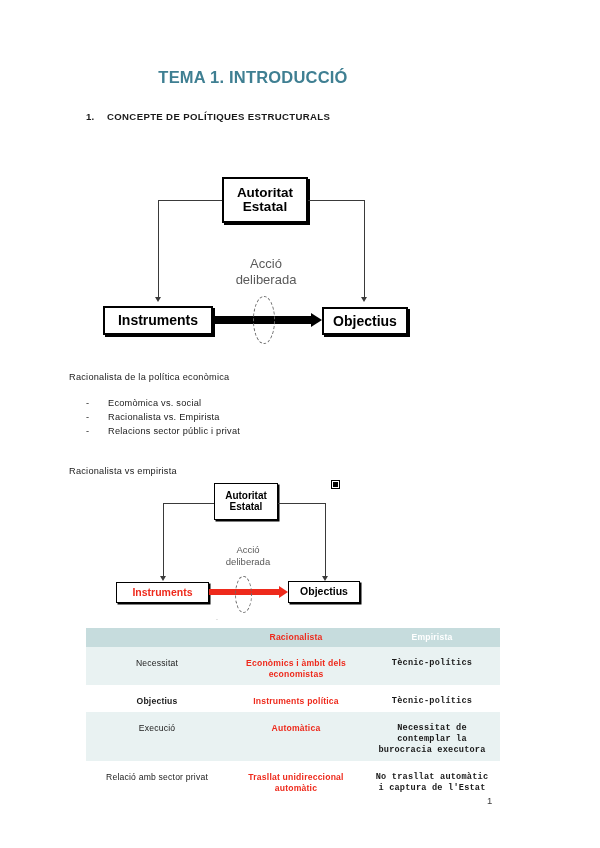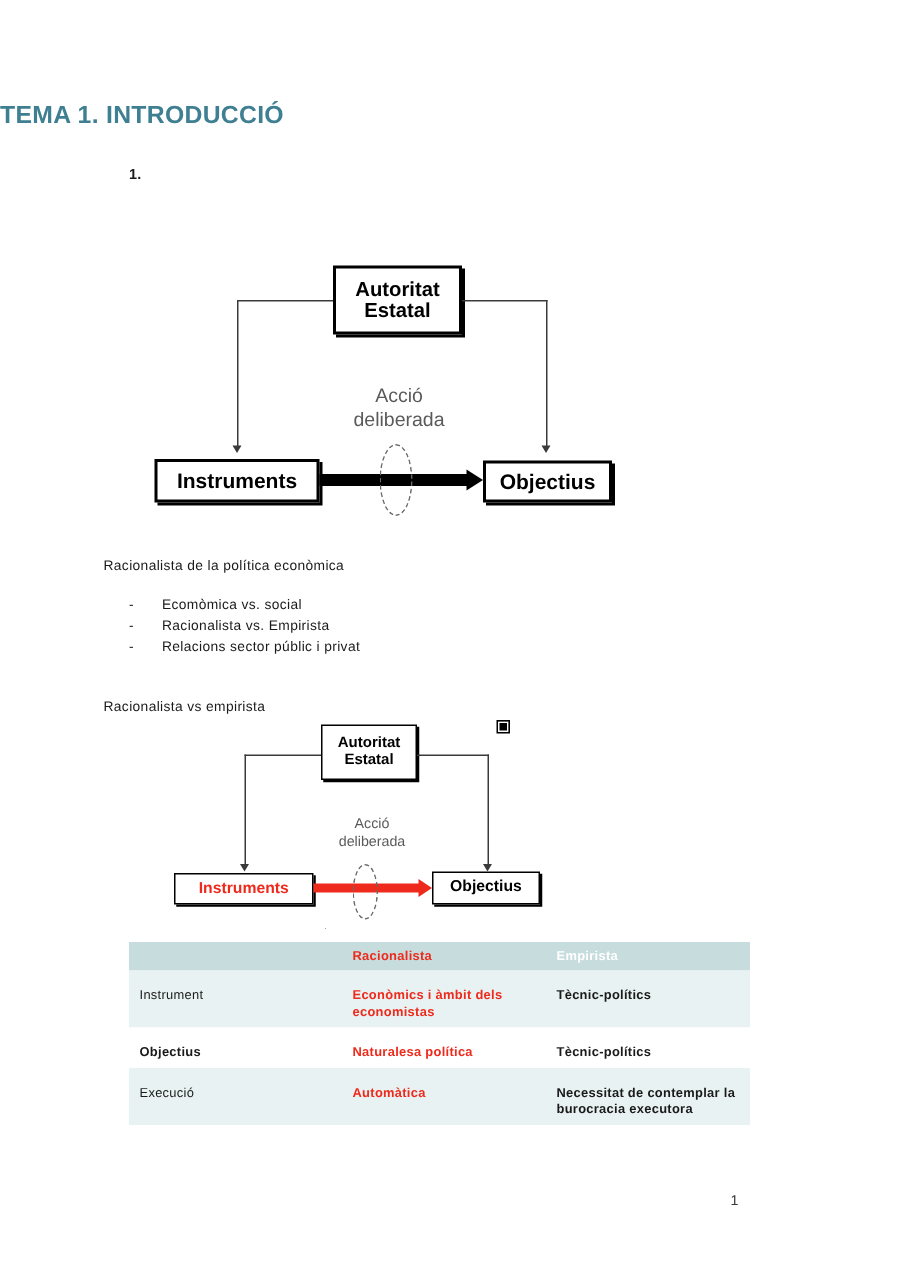--- a/index.html
+++ b/index.html
@@ -22,20 +22,21 @@
     width: 600px;
     height: 848px;
     background: #ffffff;
   }
 
   
   .doc-title {
     position: absolute;
     left: 0; top: 68px;
     width: 506px;
+    text-align: center;
     font-size: 16.5px;
     font-weight: bold;
     letter-spacing: 0.2px;
     color: #3f7f92;
   }
 
   .section-num {
     position: absolute;
     left: 86px; top: 111px;
     font-size: 9.6px;
@@ -177,40 +178,40 @@
     border-collapse: collapse;
     table-layout: fixed;
     font-size: 8.6px;
     letter-spacing: 0.2px;
   }
   .tbl td, .tbl th {
     vertical-align: top;
     padding: 11px 7px 5px 7px;
     line-height: 1.28;
     border: none;
-    text-align: left;
+    text-align: center;
   }
   .tbl thead th {
     background: #c6dcdd;
     height: 11px;
     padding-top: 4px;
     padding-bottom: 4px;
     font-weight: bold;
   }
   .th-blank { background: #c6dcdd; }
   .th-rac   { color: #ee2a1c; }
   .th-emp   { color: #ffffff; }
 
   .tbl tbody tr.band-a td { background: #e9f2f2; }
   .tbl tbody tr.band-b td { background: #ffffff; }
 
   .c-label { color: #1a1a1a; font-weight: normal; }
   .c-label.bold { font-weight: bold; }
   .c-red { color: #ee2a1c; font-weight: bold; margin-top: 17px; }
-  .c-dark { color: #1a1a1a; font-weight: bold; }
+  .c-dark { color: #1a1a1a; font-weight: bold; font-family: Liberation Mono, monospace; }
   .tiny-mark2 {
     position: absolute;
     left: 216px; top: 614px;
     font-size: 7px;
     color: #9a9a9a;
   }
 
   .page-num {
     position: absolute;
     left: 487px; top: 795px;
@@ -219,20 +220,21 @@
   }
 </style>
 </head>
 <body>
 
 <div class="page">
 
   <div class="doc-title">TEMA 1. INTRODUCCIÓ</div>
 
   <div class="section-num">1.</div>
+  <div class="section-title">CONCEPTE DE POLÍTIQUES ESTRUCTURALS</div>
 
 
   <div class="diagram" style="left:0;top:0;width:600px;height:360px;">
 
     <div class="box box-d1" style="left:222px;top:177px;width:86px;height:46px;font-size:13.5px;flex-direction:column;">
       <span>Autoritat</span>
       <span>Estatal</span>
     </div>
 
     <div class="line line-h" style="left:158px;top:200px;width:64px;"></div>
@@ -327,32 +329,37 @@
     </colgroup>
     <thead>
       <tr>
         <th class="th-blank"></th>
         <th class="th-rac">Racionalista</th>
         <th class="th-emp">Empirista</th>
       </tr>
     </thead>
     <tbody>
       <tr class="band-a">
-        <td class="c-label">Instrument</td>
+        <td class="c-label">Necessitat</td>
         <td class="c-red">Econòmics i àmbit dels economistas</td>
         <td class="c-dark">Tècnic-polítics</td>
       </tr>
       <tr class="band-b">
         <td class="c-label bold">Objectius</td>
-        <td class="c-red">Naturalesa política</td>
+        <td class="c-red">Instruments política</td>
         <td class="c-dark">Tècnic-polítics</td>
       </tr>
       <tr class="band-a">
         <td class="c-label">Execució</td>
         <td class="c-red">Automàtica</td>
         <td class="c-dark">Necessitat de contemplar la burocracia executora</td>
       </tr>
+      <tr class="band-b">
+        <td class="c-label">Relació amb sector privat</td>
+        <td class="c-red">Trasllat unidireccional automàtic</td>
+        <td class="c-dark">No trasllat automàtic i captura de l'Estat</td>
+      </tr>
     </tbody>
   </table>
 
   <div class="page-num">1</div>
 
 </div>
 
 </body></html>

